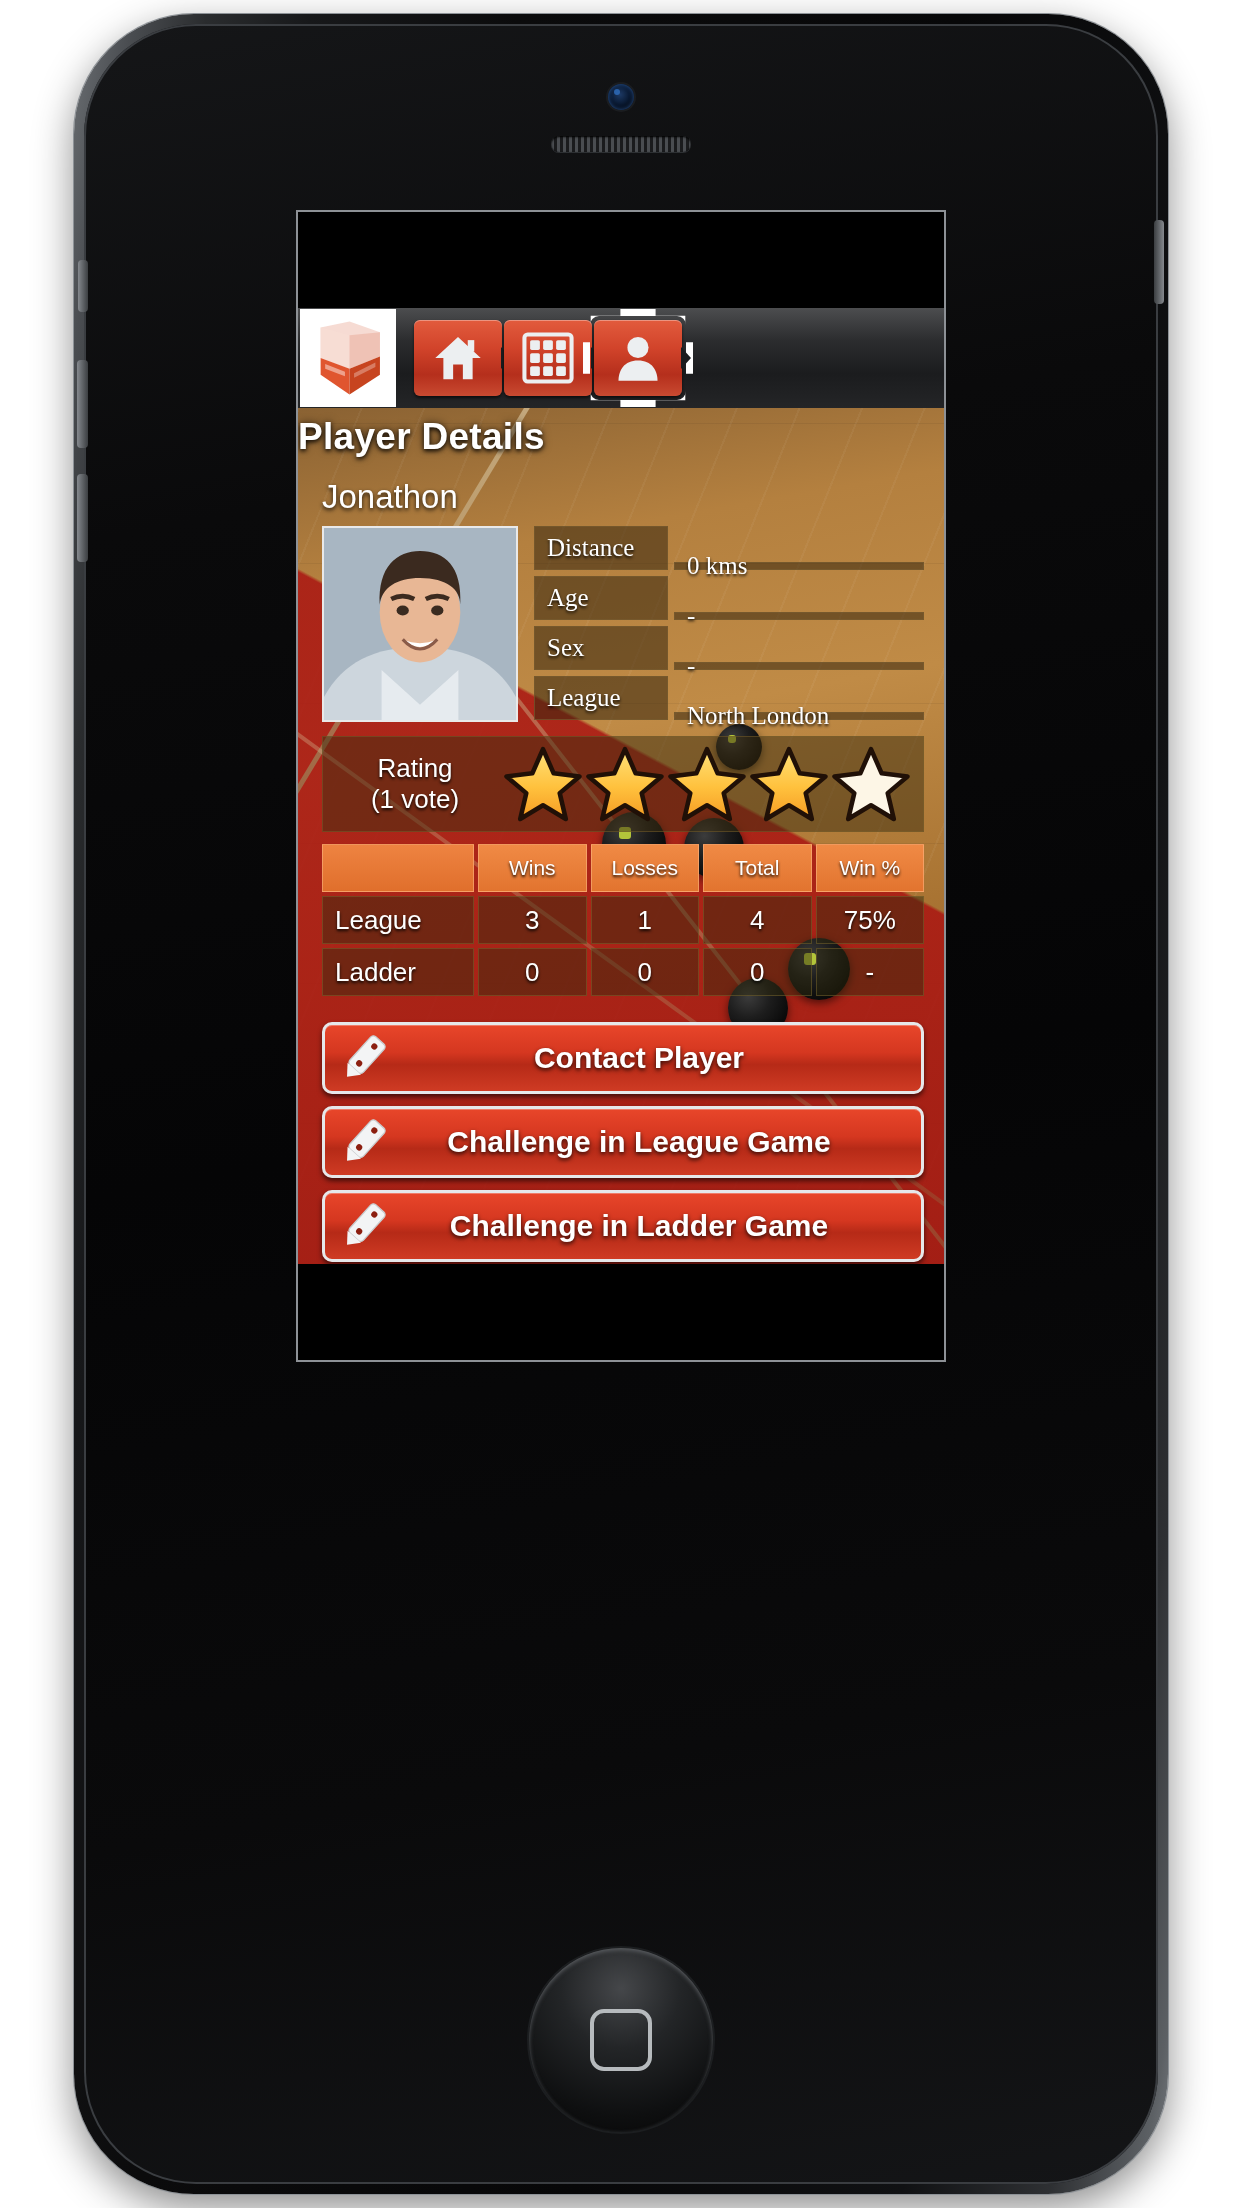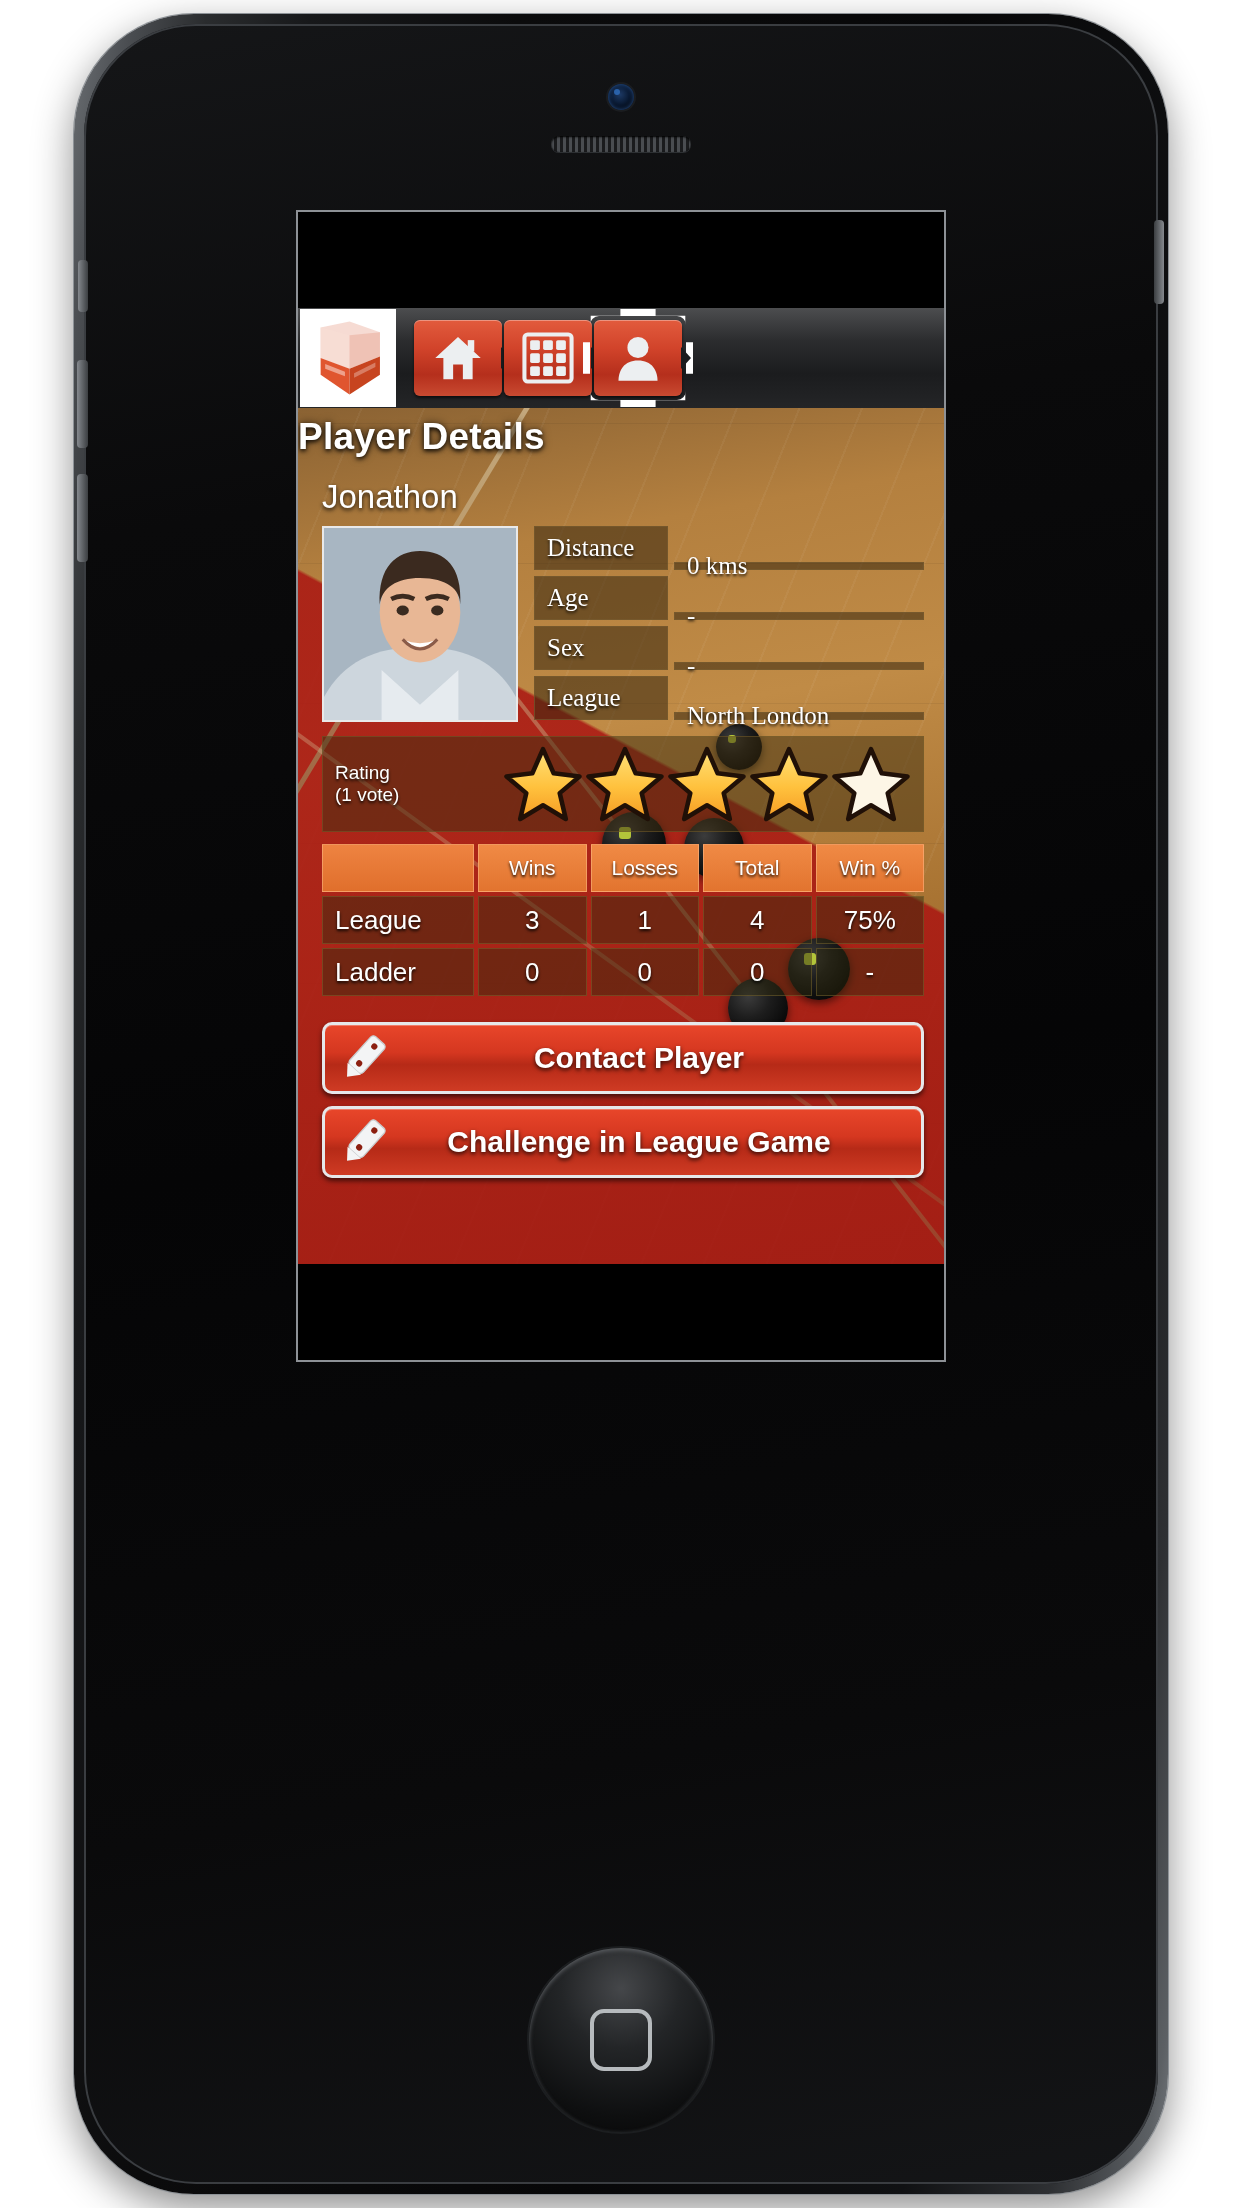--- a/index.html
+++ b/index.html
@@ -181,22 +181,22 @@
   .info-key{ width:134px; flex:0 0 134px; }
   .info-val{ flex:1 1 auto;margin-top:36px; }
 
   .rating-box{
     position:relative; z-index:4; margin:14px 20px 0 24px;
     background:rgba(60,46,16,.5);
     border:1px solid rgba(120,96,44,.5);
     height:96px; display:flex; align-items:center; padding:0 12px;
   }
   .rating-label{
-    color:#fff; font-size:19px; line-height:1.18; text-shadow:0 2px 3px rgba(0,0,0,.9);
-    width:160px; flex:0 0 160px;
+    color:#fff; font-size:26px; line-height:1.18; text-shadow:0 2px 3px rgba(0,0,0,.9);
+    width:160px; flex:0 0 160px;text-align:center;
   }
   .stars{ display:flex; align-items:center; gap:2px; flex:1 1 auto; justify-content:flex-end; }
   .star{ width:80px; height:76px; display:block; }
 
   .stats{
     position:relative; z-index:4; margin:12px 20px 0 24px;
     display:flex; flex-direction:column; gap:4px;
   }
   .st-row{ display:flex; gap:4px; height:48px; }
   .st-cell{
@@ -452,20 +452,31 @@
               <g transform="rotate(42 32 32)">
                 <rect x="22" y="6" width="20" height="42" rx="4" fill="#f3f4f5" stroke="#c9ccce" stroke-width="1.5"></rect>
                 <circle cx="32" cy="15" r="3.4" fill="#8c1f10"></circle>
                 <circle cx="32" cy="40" r="3.4" fill="#8c1f10"></circle>
                 <path d="M22 48 L42 48 L32 60 Z" fill="#f3f4f5"></path>
               </g>
             </svg>
             <span class="alabel">Challenge in League Game</span>
           </div>
 
+          <div class="abtn">
+            <svg class="pencil" viewBox="0 0 64 64">
+              <g transform="rotate(42 32 32)">
+                <rect x="22" y="6" width="20" height="42" rx="4" fill="#f3f4f5" stroke="#c9ccce" stroke-width="1.5"></rect>
+                <circle cx="32" cy="15" r="3.4" fill="#8c1f10"></circle>
+                <circle cx="32" cy="40" r="3.4" fill="#8c1f10"></circle>
+                <path d="M22 48 L42 48 L32 60 Z" fill="#f3f4f5"></path>
+              </g>
+            </svg>
+            <span class="alabel">Challenge in Ladder Game</span>
+          </div>
 
         </div>
       </div>
 
       <div class="bottom-black"></div>
     </div>
 
     <div class="home-btn">
       <span class="home-sq"></span>
     </div>

